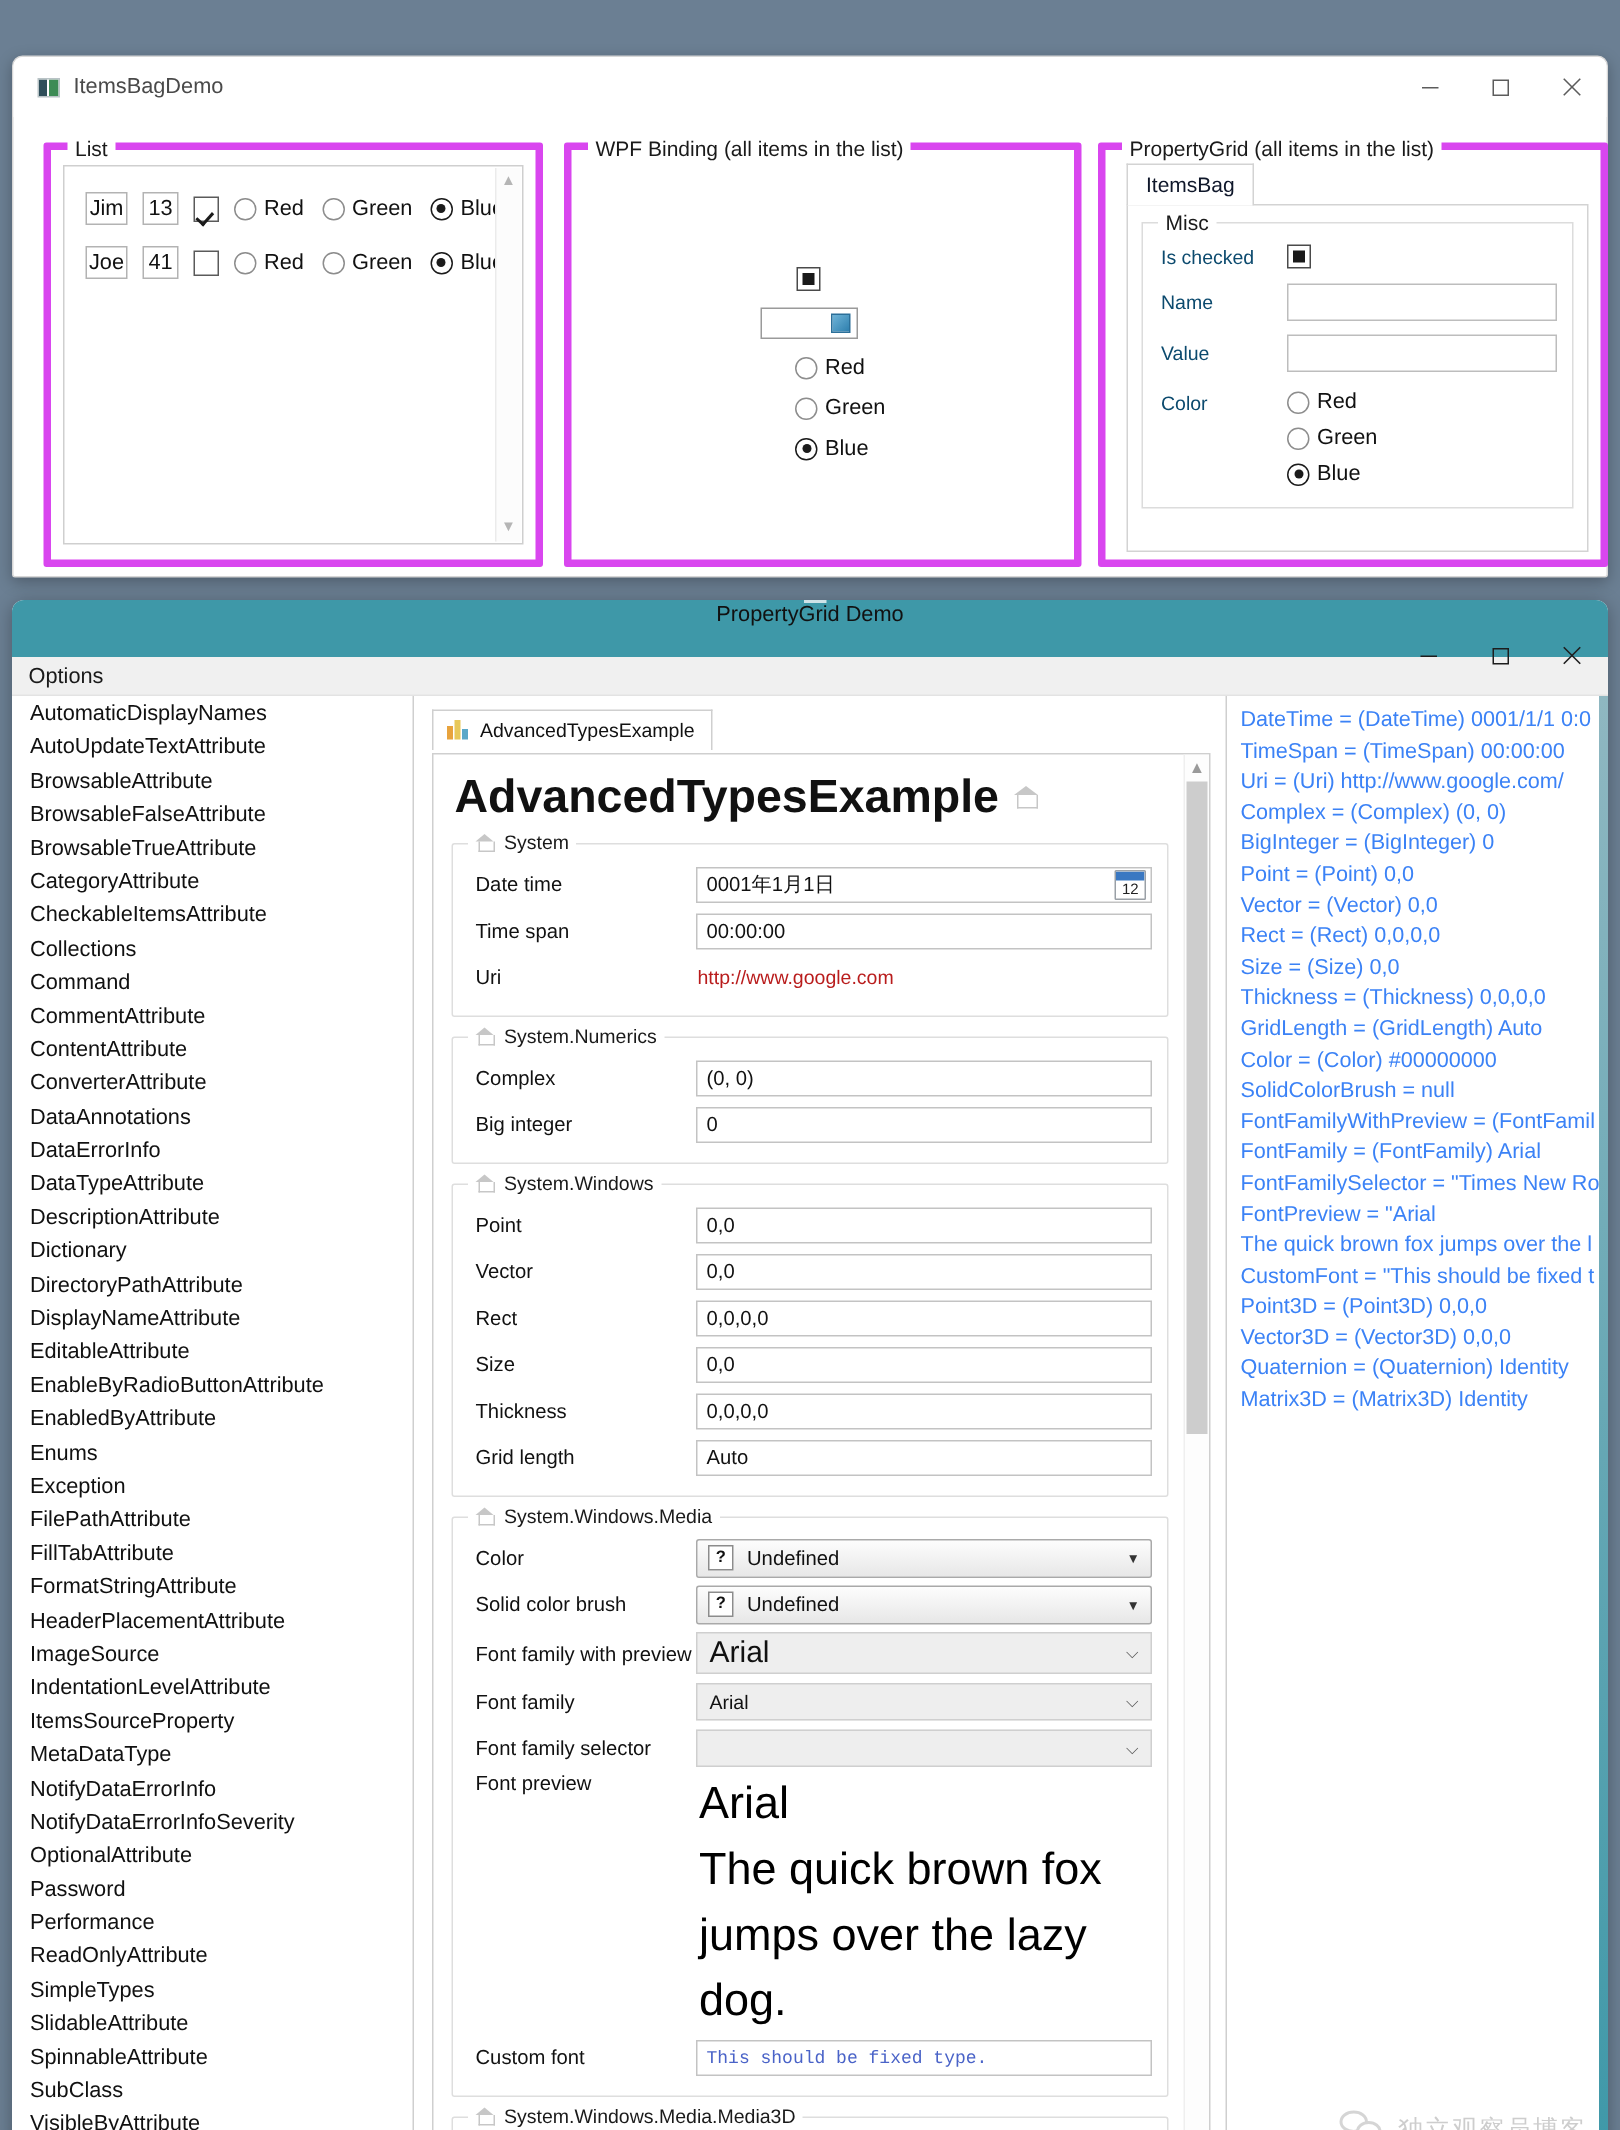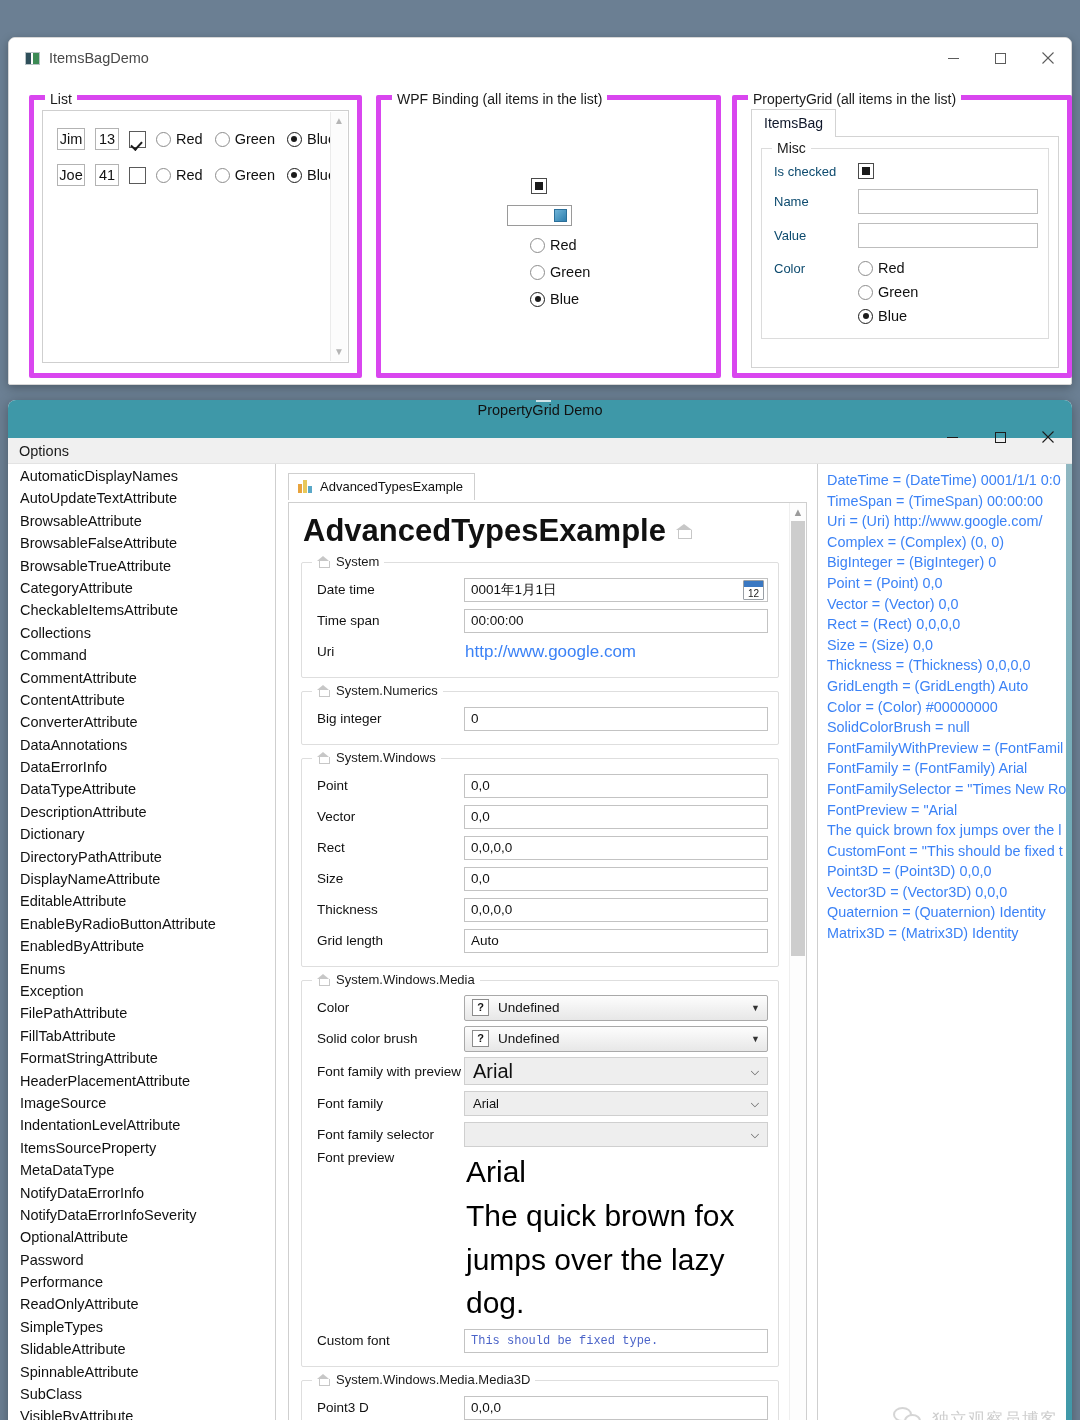--- a/index.html
+++ b/index.html
@@ -249,21 +249,21 @@
     font-size: 13px; color: #1a1a1a; display: flex; align-items: center; gap: 6px;
   }
   .frow { display: flex; align-items: center; height: 31px; }
   .flbl { width: 152px; font-size: 13.5px; color: #111; padding-left: 5px; }
   .fval { flex: 1; }
   .tbx {
     height: 24px; border: 1px solid #c3c3c3; background: #fff; font-size: 13.5px;
     color: #111; display: flex; align-items: center; padding: 0 6px; position: relative;
   }
   .tbx.mono { font-family: "Liberation Mono", monospace; color: #4a63c8; font-size: 12px; }
-  .plain { font-size: 17px; color: #3b82f6; padding-left: 1px; }
+  .plain { font-size: 13px; color: #b91c1c; padding-left: 1px; }
   .cal-btn {
     position: absolute; right: 3px; top: 1px; width: 21px; height: 20px;
     background: #fff; border: 1px solid #9aa0a6; border-radius: 1px; overflow: hidden;
   }
   .cal-btn .cal-top { height: 6px; background: #3a78c2; }
   .cal-btn .cal-num {
     font-size: 10px; text-align: center; line-height: 13px; color: #222;
     font-family: "Liberation Sans", sans-serif;
   }
   .combo-gray {
@@ -556,20 +556,28 @@
                       <div class="plain">http://www.google.com</div>
                     </div>
                   </div>
                 </div>
                 <div class="sec">
                   <div class="sec-title">
                     <span class="home-ico"></span>
                     <span>System.Numerics</span>
                   </div>
                   <div class="frow">
+                    <div class="flbl">Complex</div>
+                    <div class="fval">
+                      <div class="tbx">
+                        <span>(0, 0)</span>
+                      </div>
+                    </div>
+                  </div>
+                  <div class="frow">
                     <div class="flbl">Big integer</div>
                     <div class="fval">
                       <div class="tbx">
                         <span>0</span>
                       </div>
                     </div>
                   </div>
                 </div>
                 <div class="sec">
                   <div class="sec-title">

